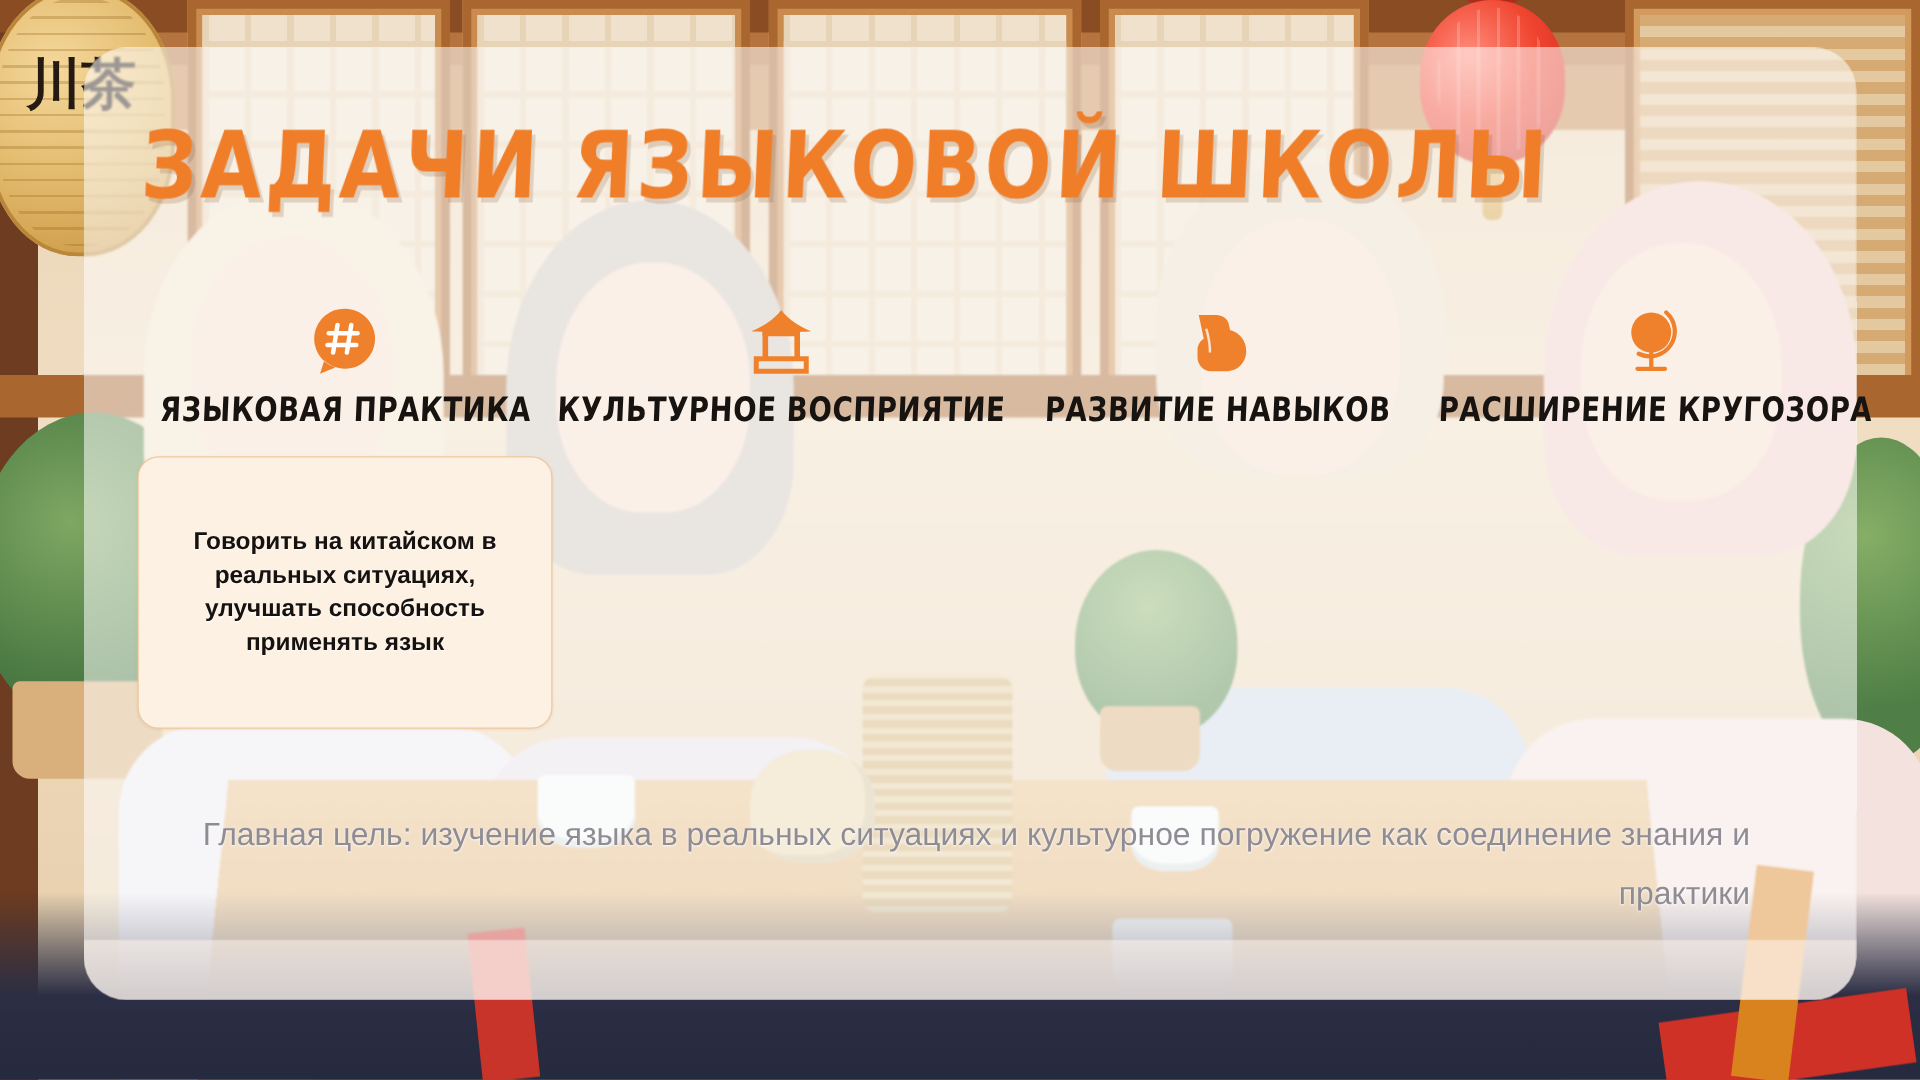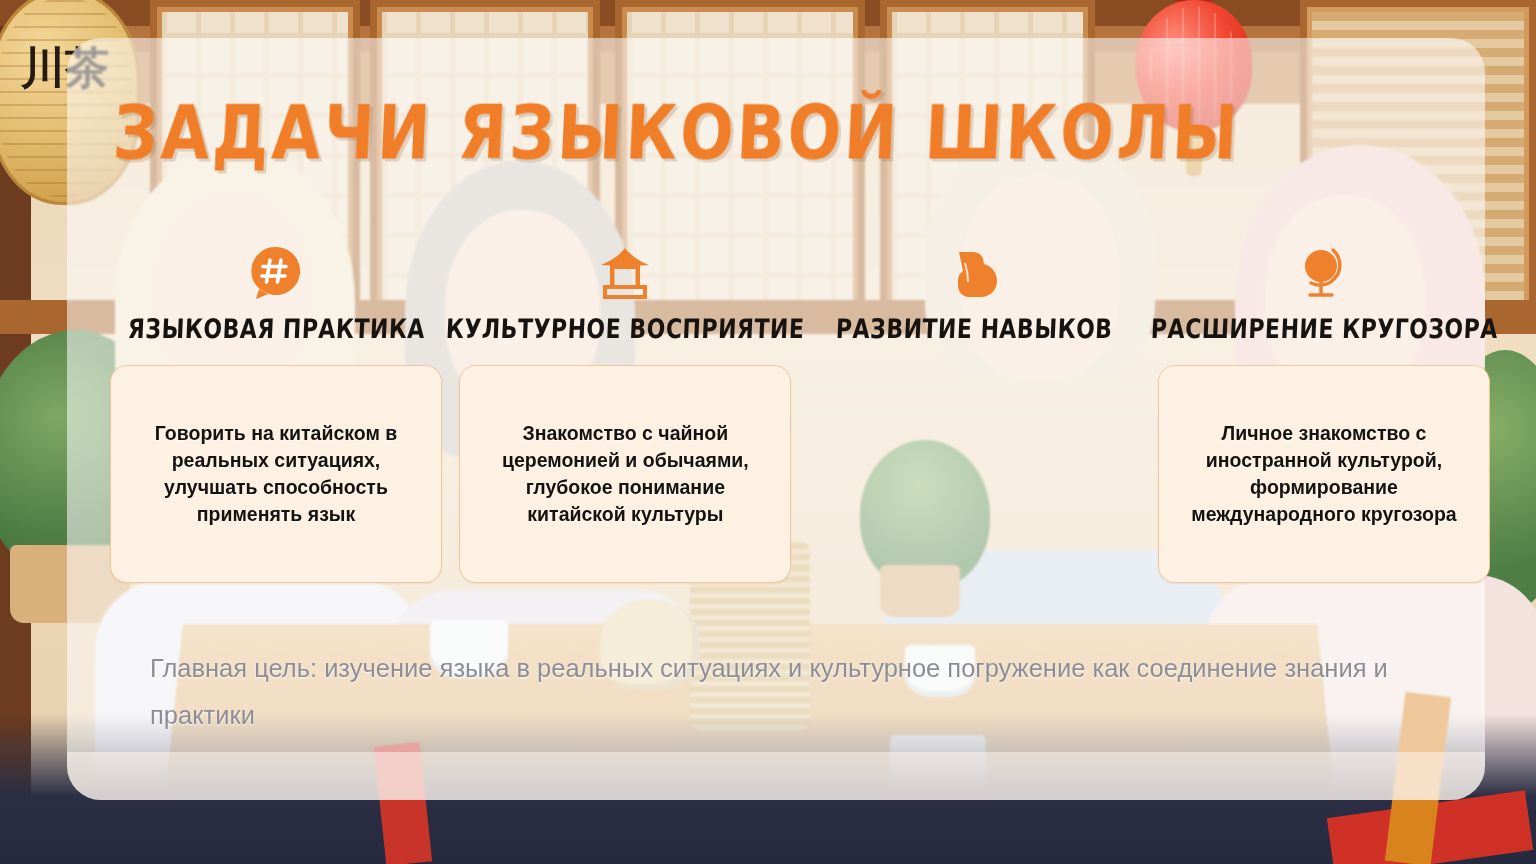--- a/index.html
+++ b/index.html
@@ -160,21 +160,21 @@
   }
   .card p{
     margin:0;text-align:center;
     font-size:19.5px;line-height:27px;font-weight:700;color:#15120f;
     text-shadow:0 1px 1px rgba(255,255,255,.85);
   }
 
   
   .footer{
     position:absolute;left:150px;top:645px;width:1250px;
-    text-align:left;color:#8f8c95;
+    text-align:right;color:#8f8c95;
     font-size:25.5px;line-height:47px;font-weight:400;
     text-shadow:0 1px 2px rgba(255,255,255,.9);
   }
 
   svg{display:block;}
 </style>
 </head>
 <body>
 
 <div class="slide">
@@ -270,23 +270,20 @@
       <div class="icon-wrap">
         <svg width="56" height="54" viewBox="0 0 56 54" aria-hidden="true">
           <path d="M28 2 C22 10 12 16 4 19 C14 20 42 20 52 19 C44 16 34 10 28 2 Z" fill="#F0812C"></path>
           <rect x="13" y="19" width="4.5" height="22" fill="#F0812C"></rect>
           <rect x="38.5" y="19" width="4.5" height="22" fill="#F0812C"></rect>
           <rect x="13" y="19" width="30" height="4" fill="#F0812C"></rect>
           <rect x="8" y="41" width="40" height="10" fill="none" stroke="#F0812C" stroke-width="4"></rect>
         </svg>
       </div>
       <div class="col-title">КУЛЬТУРНОЕ ВОСПРИЯТИЕ</div>
-      <div class="card">
-        <p>Знакомство с чайной церемонией и обычаями, глубокое понимание китайской культуры</p>
-      </div>
     </div>
 
     <div class="col">
       <div class="icon-wrap">
         <svg width="52" height="54" viewBox="0 0 52 54" aria-hidden="true">
           <path d="M10 6 h14 c5 0 9 3 10 7 l1 5 c8 2 13 9 13 17 c0 9 -7 16 -16 16 H20 c-6 0 -11 -5 -11 -11 V34 c0 -4 2 -7 5 -9 L10 6 Z" fill="#F0812C"></path>
           <path d="M16 17 q3 10 3 19" stroke="#FFF2E6" stroke-width="2" fill="none" opacity=".85"></path>
         </svg>
       </div>
       <div class="col-title">РАЗВИТИЕ НАВЫКОВ</div>
@@ -295,22 +292,19 @@
     <div class="col">
       <div class="icon-wrap">
         <svg width="54" height="58" viewBox="0 0 54 58" aria-hidden="true">
           <circle cx="24" cy="22" r="16" fill="#F0812C"></circle>
           <path d="M36 6 a20 20 0 0 1 -22 33" fill="none" stroke="#F0812C" stroke-width="3.4" stroke-linecap="round"></path>
           <line x1="24" y1="38" x2="24" y2="50" stroke="#F0812C" stroke-width="3.4" stroke-linecap="round"></line>
           <line x1="13" y1="51" x2="35" y2="51" stroke="#F0812C" stroke-width="3.4" stroke-linecap="round"></line>
         </svg>
       </div>
       <div class="col-title">РАСШИРЕНИЕ КРУГОЗОРА</div>
-      <div class="card">
-        <p>Личное знакомство с иностранной культурой, формирование международного кругозора</p>
-      </div>
     </div>
 
   </div>
 
   <div class="footer">Главная цель: изучение языка в реальных ситуациях и культурное погружение как соединение знания и практики</div>
 
 </div>
 
 </body></html>

